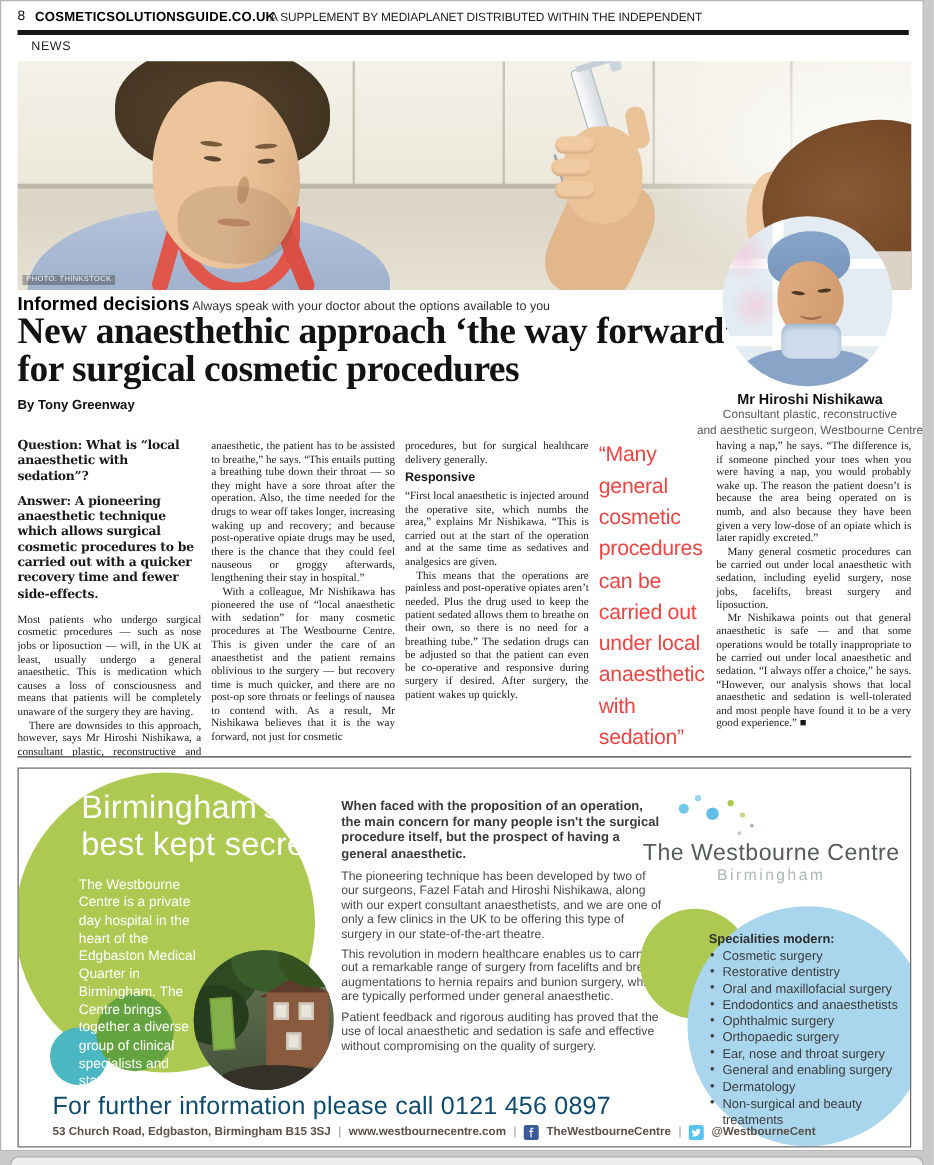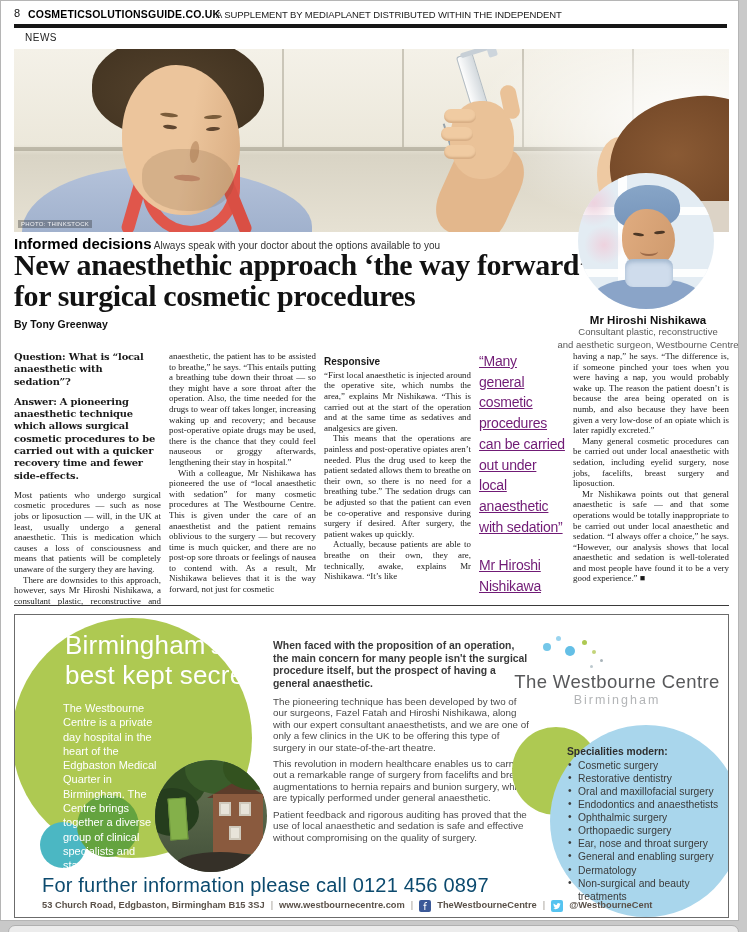--- a/index.html
+++ b/index.html
@@ -71,21 +71,21 @@
 
   
   .cols { position:absolute; left:13px; top:350px; width:715px; height:254px; display:flex; gap:8px; overflow:hidden; }
   .col { font-family:"Liberation Serif",serif; font-size:8.9px; line-height:1.19; text-align:justify; color:#1a1a1a; }
   .c1,.c2,.c3 { width:147px; }
   .cq { width:86px; }
   .c5 { width:162px; flex:1; }
   .lead { font-family:"DejaVu Serif",serif; font-weight:bold; font-size:9.9px; line-height:1.24; letter-spacing:-.2px; text-align:left; margin-bottom:8px; }
   .col p.ind { text-indent:9px; }
   .subhead { font-family:"Liberation Sans",sans-serif; font-weight:bold; font-size:10px; margin:5px 0 2px; text-align:left; }
-  .pullquote { font-family:"Liberation Sans",sans-serif; font-size:14px; line-height:1.48; color:#701a75; text-align:left; letter-spacing:-.2px;text-decoration:underline; }
+  .pullquote { font-family:"Liberation Sans",sans-serif; font-size:17px; line-height:1.48; color:#ef4444; text-align:left; letter-spacing:-.2px; }
   .pq-attr { margin-top:18px; }
   .rule-art { position:absolute; left:13px; top:604px; width:715px; height:1px; background:#3a3a3a; }
 
   
   .ad { position:absolute; left:13px; top:613px; width:715px; height:304px; border:1px solid #6b6b6b; background:#fff; overflow:hidden; }
   .circ { position:absolute; border-radius:50%; }
   .green-big { left:-3px; top:3px; width:240px; height:240px; background:#aec952; }
   .ad-title { position:absolute; left:50px; top:15px; color:#fff; font-size:26px; line-height:1.16; letter-spacing:.2px; z-index:2; }
   .green-para { position:absolute; left:48px; top:86px; width:188px; color:#fff; font-size:11px; line-height:1.3; z-index:2; }
   .float-spacer { float:right; width:94px; height:100px; margin-top:56px; }
@@ -202,24 +202,24 @@
       <p class="lead">Question: What is “local anaesthetic with sedation”?</p>
       <p class="lead">Answer: A pioneering anaesthetic technique which allows surgical cosmetic procedures to be carried out with a quicker recovery time and fewer side-effects.</p>
       <p>Most patients who undergo surgical cosmetic procedures — such as nose jobs or liposuction — will, in the UK at least, usually undergo a general anaesthetic. This is medication which causes a loss of consciousness and means that patients will be completely unaware of the surgery they are having.</p>
       <p class="ind">There are downsides to this approach, however, says Mr Hiroshi Nishikawa, a consultant plastic, reconstructive and aesthetic surgeon at The Westbourne Centre in Birmingham. “With general</p>
     </div>
     <div class="col c2">
       <p>anaesthetic, the patient has to be assisted to breathe,” he says. “This entails putting a breathing tube down their throat — so they might have a sore throat after the operation. Also, the time needed for the drugs to wear off takes longer, increasing waking up and recovery; and because post-operative opiate drugs may be used, there is the chance that they could feel nauseous or groggy afterwards, lengthening their stay in hospital.”</p>
       <p class="ind">With a colleague, Mr Nishikawa has pioneered the use of “local anaesthetic with sedation” for many cosmetic procedures at The Westbourne Centre. This is given under the care of an anaesthetist and the patient remains oblivious to the surgery — but recovery time is much quicker, and there are no post-op sore throats or feelings of nausea to contend with. As a result, Mr Nishikawa believes that it is the way forward, not just for cosmetic</p>
     </div>
     <div class="col c3">
+      <p>procedures, but for surgical healthcare delivery generally.</p>
       <h3 class="subhead">Responsive</h3>
       <p>“First local anaesthetic is injected around the operative site, which numbs the area,” explains Mr Nishikawa. “This is carried out at the start of the operation and at the same time as sedatives and analgesics are given.</p>
       <p class="ind">This means that the operations are painless and post-operative opiates aren’t needed. Plus the drug used to keep the patient sedated allows them to breathe on their own, so there is no need for a breathing tube.” The sedation drugs can be adjusted so that the patient can even be co-operative and responsive during surgery if desired. After surgery, the patient wakes up quickly.</p>
-      <p class="ind">Actually, because patients are able to breathe on their own, they are, technically, awake, explains Mr Nishikawa. “It’s like</p>
     </div>
     <div class="col cq">
       <div class="pullquote">“Many general cosmetic procedures can be carried out under local anaesthetic with sedation”</div>
       <div class="pullquote pq-attr">Mr Hiroshi Nishikawa</div>
     </div>
     <div class="col c5">
       <p>having a nap,” he says. “The difference is, if someone pinched your toes when you were having a nap, you would probably wake up. The reason the patient doesn’t is because the area being operated on is numb, and also because they have been given a very low-dose of an opiate which is later rapidly excreted.”</p>
       <p class="ind">Many general cosmetic procedures can be carried out under local anaesthetic with sedation, including eyelid surgery, nose jobs, facelifts, breast surgery and liposuction.</p>
       <p class="ind">Mr Nishikawa points out that general anaesthetic is safe — and that some operations would be totally inappropriate to be carried out under local anaesthetic and sedation. “I always offer a choice,” he says. “However, our analysis shows that local anaesthetic and sedation is well-tolerated and most people have found it to be a very good experience.” ■</p>
     </div>

